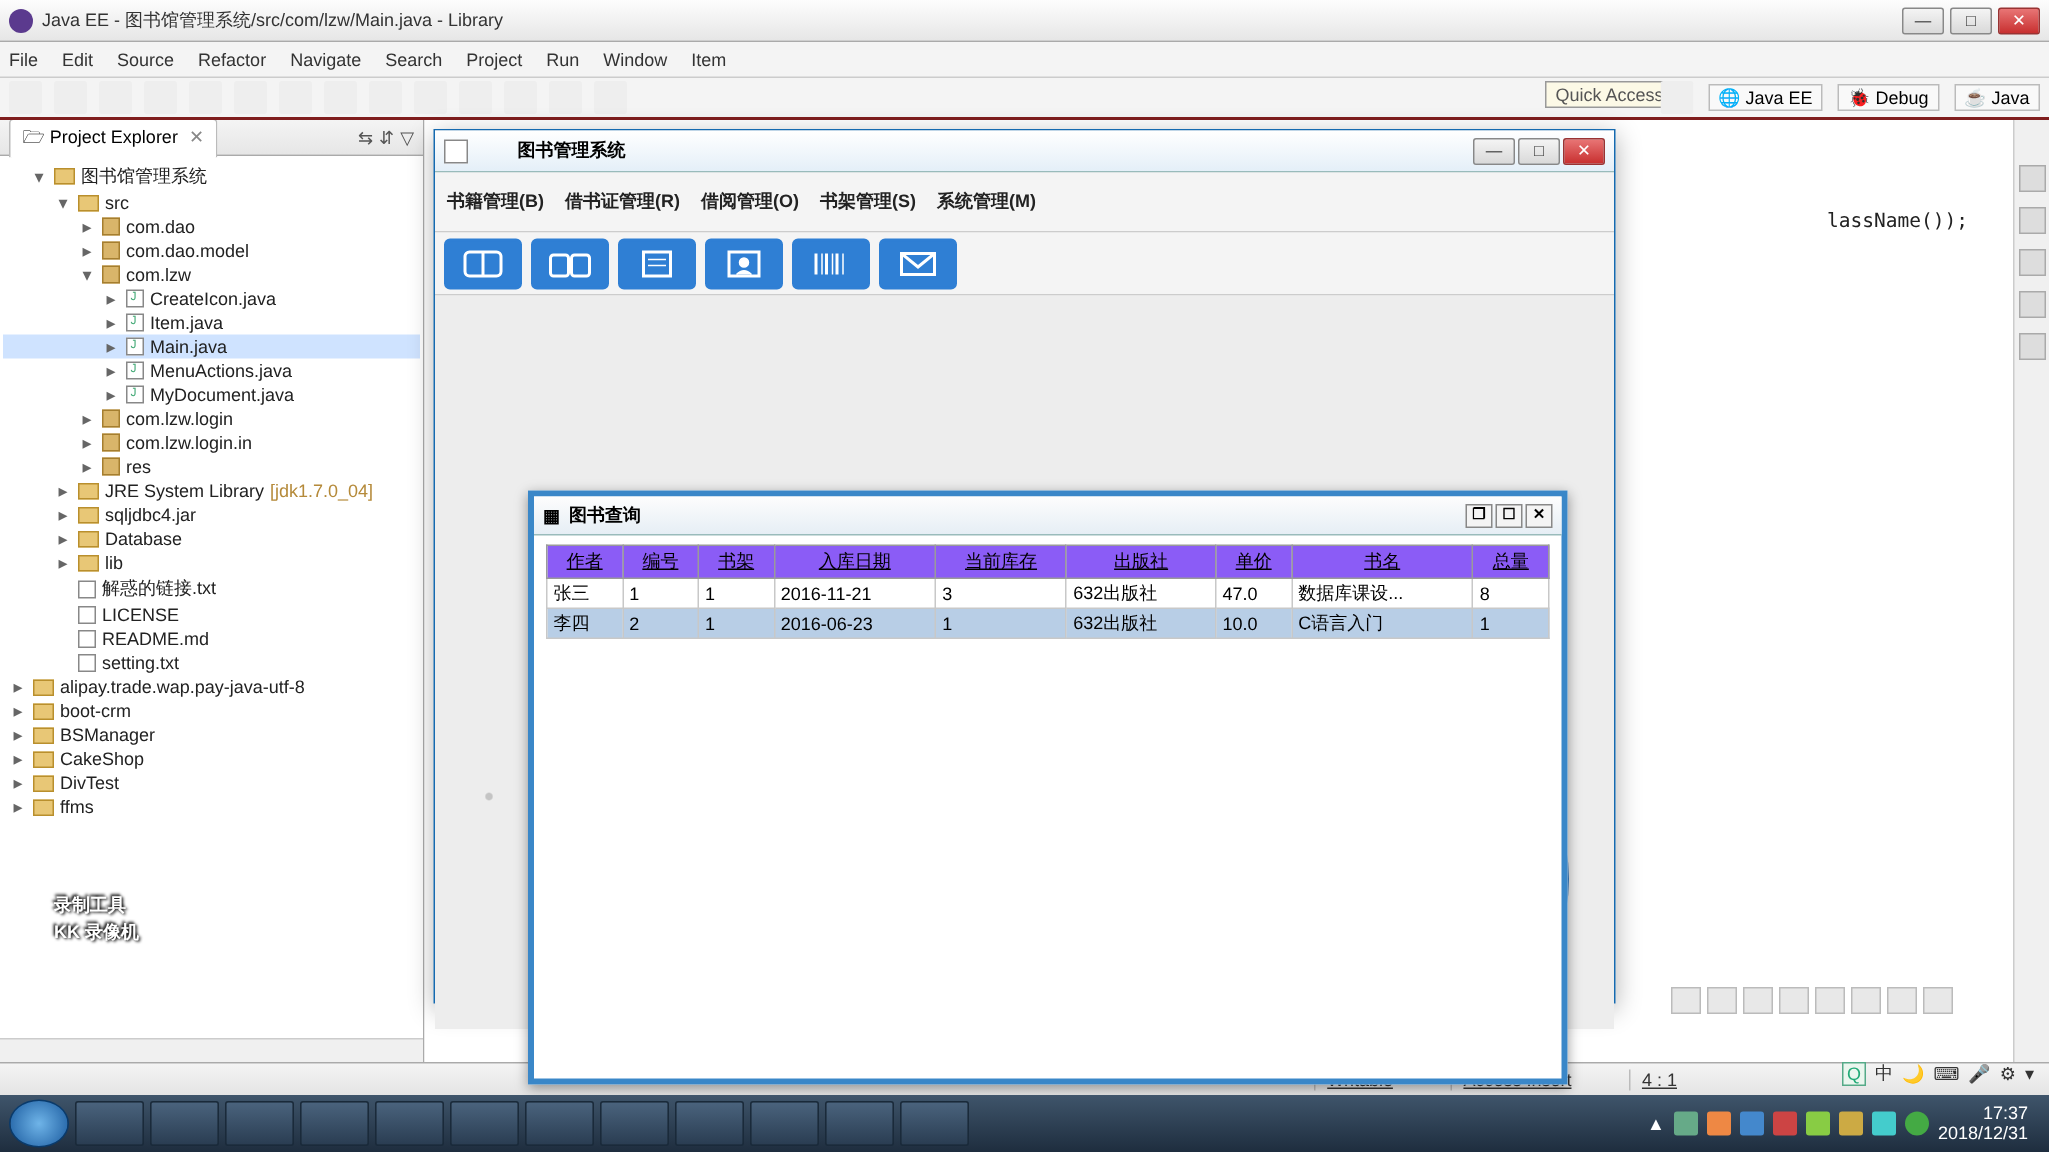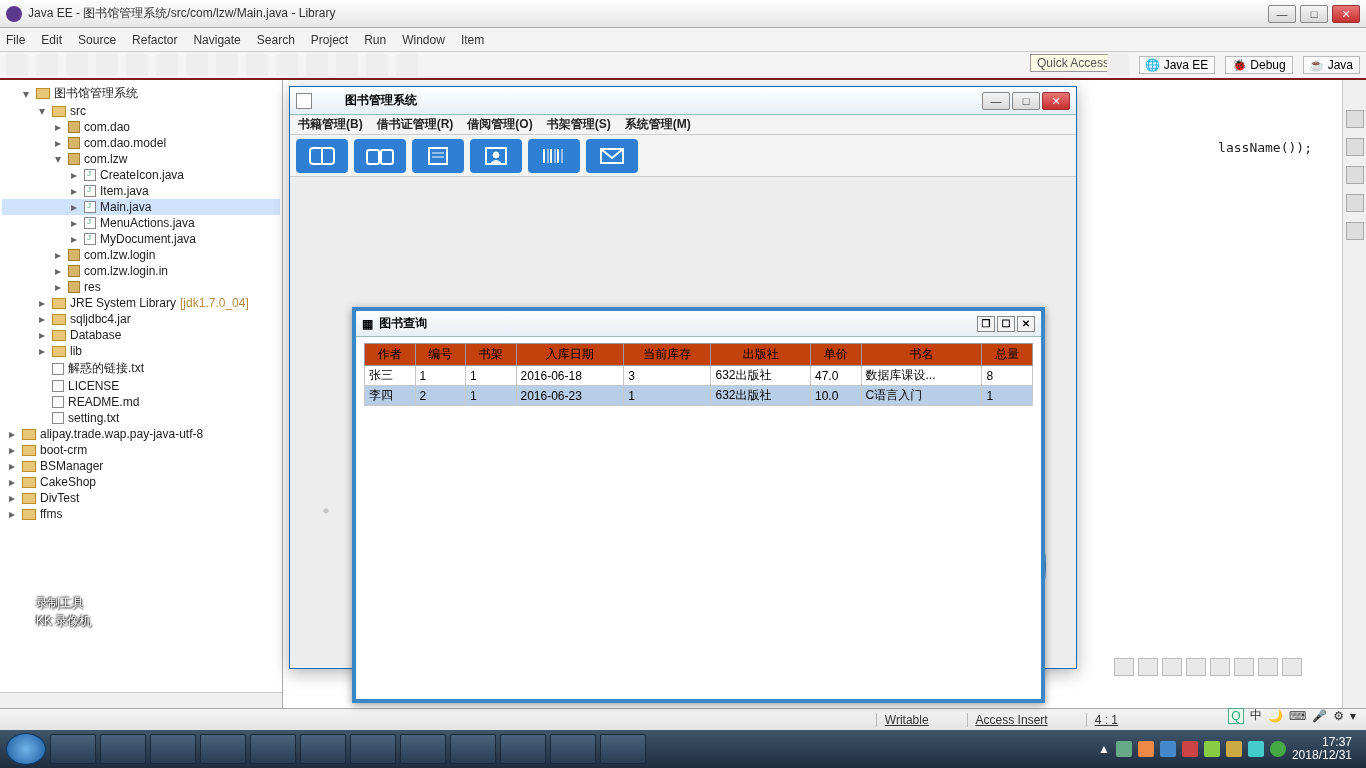--- a/index.html
+++ b/index.html
@@ -54,60 +54,60 @@
 
 
 .right-rail { width:24px; background:#f0f0f0; border-left:1px solid #ccc; display:flex; flex-direction:column; align-items:center; padding-top:30px; gap:10px;}
 .rbtn { width:18px; height:18px; background:#ddd; border:1px solid #aaa; }
 
 
 .app-window { position:absolute; left:289px; top:86px; width:788px; height:583px; background:#efefef; border:1px solid #156ab0; box-shadow:0 4px 16px rgba(0,0,0,0.3);}
 .app-title { height:28px; background:linear-gradient(#fff,#e4eff8); border-bottom:1px solid #9bb; display:flex; align-items:center; padding:0 6px;gap:27px;}
 .app-title .cup { width:16px; height:16px; background:#fff; border:1px solid #888; margin-right:6px;}
 .app-title .win-btns { margin-left:auto; display:flex; gap:2px;}
-.app-menu { height:20px; background:#f4f4f4; border-bottom:1px solid #ccc; display:flex; align-items:center; padding:0 8px; gap:14px; font-weight:bold; color:#222;}
+.app-menu { height:40px; background:#f4f4f4; border-bottom:1px solid #ccc; display:flex; align-items:center; padding:0 8px; gap:14px; font-weight:bold; color:#222;}
 .app-toolbar { height:42px; background:#f4f4f4; border-bottom:1px solid #ccc; display:flex; align-items:center; padding:4px 6px; gap:6px;}
 .big-btn { width:52px; height:34px; background:#2f7fd4; border:2px solid #2f7fd4; border-radius:4px; display:flex; align-items:center; justify-content:center;}
 .big-btn svg { fill:#fff; stroke:#fff;}
 .app-body { position:relative; flex:1; height:calc(100% - 28px - 22px - 42px); background:#ededed; }
 .app-body .bg-deco { position:absolute; left:0; top:230px; width:120px; height:260px; opacity:0.4; background:radial-gradient(circle at 30% 40%, #888 2px, transparent 3px), radial-gradient(circle at 60% 60%, #777 3px, transparent 4px); }
 .uni-logo { position:absolute; right:30px; bottom:-10px; width:220px; height:220px; border:10px solid #1e6fc1; border-radius:50%; opacity:0.85;}
 .uni-logo::after { content:""; position:absolute; inset:14px; border:4px solid #1e6fc1; border-radius:50%; }
 .uni-text { position:absolute; right:58px; bottom:6px; color:#1e6fc1; font-weight:bold; font-size:14px; letter-spacing:3px;}
 
 
 .inner-window { position:absolute; left:62px; top:130px; width:693px; height:396px; background:#fff; border:4px solid #3a87c8; box-shadow:0 2px 8px rgba(0,0,0,0.4);}
 .inner-title { height:26px; background:linear-gradient(#fdfdfd,#e6eef5); border-bottom:1px solid #9bb; display:flex; align-items:center; padding:0 6px; font-weight:bold;}
 .inner-title .tbtns { margin-left:auto; display:flex; gap:2px;}
 .inner-title .tbtns div { width:18px; height:16px; border:1px solid #888; background:#f4f4f4; text-align:center; line-height:14px; font-size:10px;}
 .tabs-row { height:26px; display:flex; align-items:flex-end; padding:0 8px; background:#f2f2f2; border-bottom:1px solid #999;}
 .tab { padding:4px 12px; border:1px solid #999; background:#ececec; margin-right:2px; border-bottom:none; position:relative; top:1px;}
 .tab.active { background:#dcdcdc; }
 .table-wrap { padding:6px 8px; }
 table.data { width:100%; border-collapse:collapse; }
-table.data th { background:#c2410c; border:1px solid #9a9a9a; padding:2px 4px; font-weight:normal; text-align:center;}
+table.data th { background:#8b5cf6; border:1px solid #9a9a9a; padding:2px 4px; font-weight:normal; text-align:center;text-decoration:underline;}
 table.data td { border:1px solid #c8c8c8; padding:1px 4px; background:#fff;}
 table.data tr.selrow td { background:#b8cee6; }
 
 
 .code-frag { position:absolute; right:30px; top:60px; color:#222; font-family:Consolas,monospace; font-size:13px;}
 
 
 .bottom-strip { position:absolute; right:40px; bottom:32px; display:flex; gap:4px;}
 .bottom-strip .bb { width:20px; height:18px; background:#e8e8e8; border:1px solid #bbb;}
 
 
 .taskbar { position:absolute; left:0; bottom:0; width:1366px; height:38px; background:linear-gradient(#3f556b,#1e2d3e); display:flex; align-items:center; padding:0 6px;}
 .start { width:40px; height:32px; background:radial-gradient(circle,#6fb4e8,#1a5a9e); border-radius:50%; border:1px solid #0a3a6a;}
 .task-item { width:46px; height:30px; margin-left:4px; background:linear-gradient(#4a637d,#2a3d52); border:1px solid #1a2a3a; border-radius:2px;}
 .tray { margin-left:auto; display:flex; align-items:center; gap:6px; color:#fff; font-size:11px; padding-right:8px;}
 .tray .ticon { width:16px; height:16px; background:#6a8; border-radius:2px;}
 .clock { text-align:right; line-height:13px; }
 
-.watermark { position:absolute; left:36px; top:594px; color:#fff; font-weight:normal; text-shadow:1px 1px 2px #000,-1px -1px 2px #000; font-size:16px; line-height:18px;}
+.watermark { position:absolute; left:36px; top:594px; color:#fff; font-weight:bold; text-shadow:1px 1px 2px #000,-1px -1px 2px #000; font-size:16px; line-height:18px;}
 </style>
 </head>
 <body>
 
 <div class="eclipse-window">
   <div class="eclipse-title">
     <div class="icon-e"></div>
     <span class="t-text">Java EE - 图书馆管理系统/src/com/lzw/Main.java - Library</span>
     <div class="win-btns">
       <div class="win-btn">—</div>
@@ -148,20 +148,28 @@
     <div class="persp">
       <span class="tbtn"></span>
       <div class="persp-item">🌐 <span>Java EE</span></div>
       <div class="persp-item">🐞 <span>Debug</span></div>
       <div class="persp-item">☕ <span>Java</span></div>
     </div>
   </div>
 
   <div class="body-row">
     <div class="left-panel">
+      <div class="view-tab">
+        <span class="vt-lab">🗁 <span>Project Explorer</span> <span class="vt-x">✕</span></span>
+        <div class="vt-tools">
+          <span>⇆</span>
+          <span>⇵</span>
+          <span>▽</span>
+        </div>
+      </div>
       <div class="tree">
         <div class="tree-node tree-indent-1">
             <span class="tw">▾</span>
             <span class="fldr-ico"></span>
             <span>图书馆管理系统</span>
           </div>
         <div class="tree-node tree-indent-2">
             <span class="tw">▾</span>
             <span class="fldr-ico"></span>
             <span>src</span>
@@ -417,21 +425,21 @@
             <th>单价</th>
             <th>书名</th>
             <th>总量</th>
           </tr>
             </thead>
           <tbody>
             <tr>
               <td>张三</td>
                 <td>1</td>
                 <td>1</td>
-                <td>2016-06-18</td>
+                <td>2016-11-21</td>
                 <td>3</td>
                 <td>632出版社</td>
                 <td>47.0</td>
                 <td>数据库课设...</td>
                 <td>8</td>
             </tr>
             <tr class="selrow">
               <td>李四</td>
                 <td>2</td>
                 <td>1</td>

